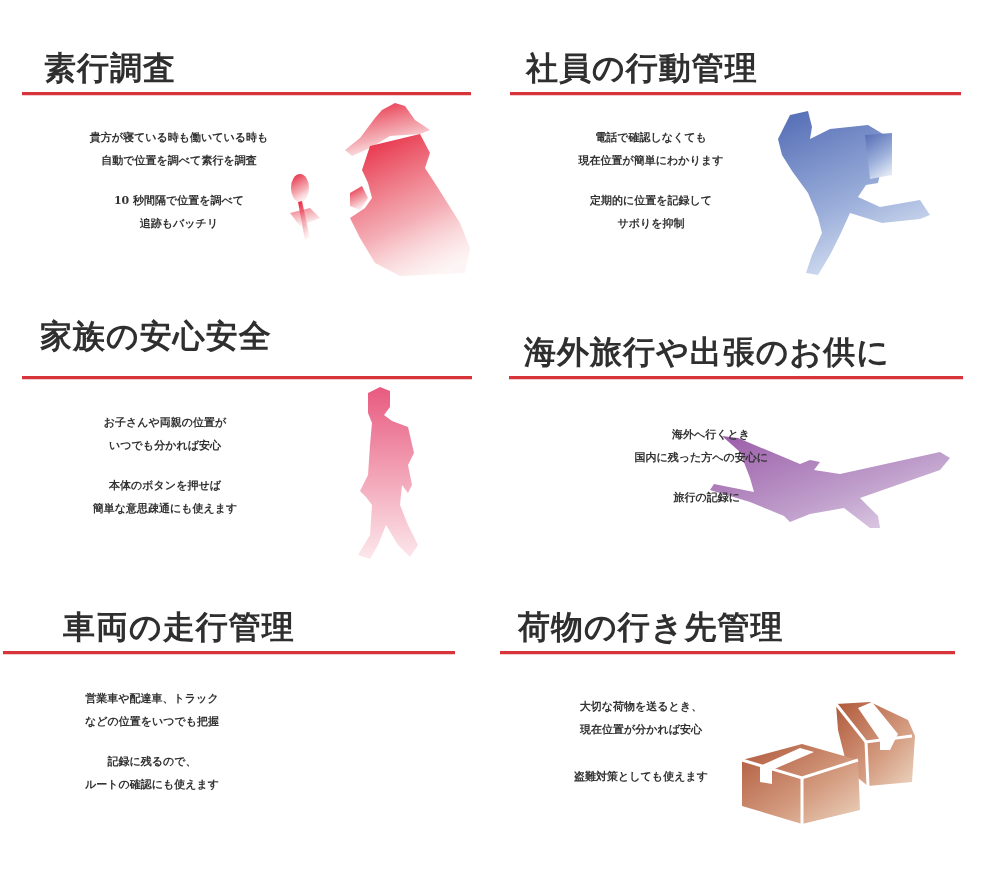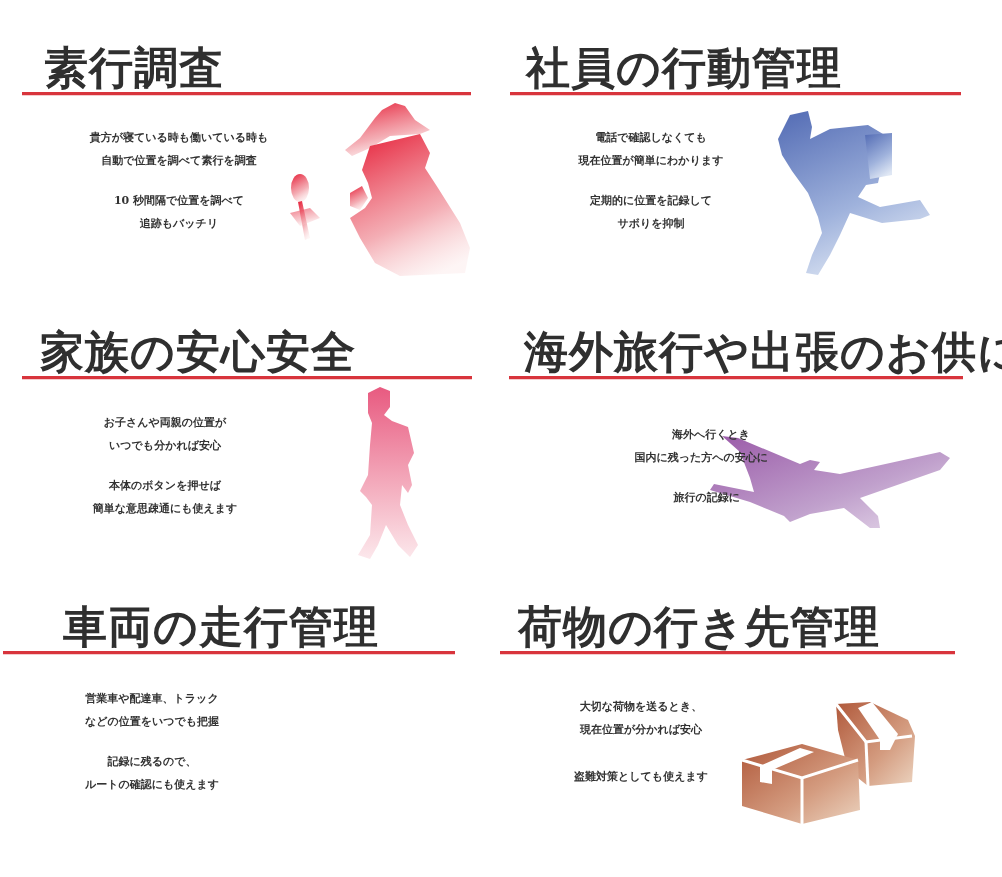--- a/index.html
+++ b/index.html
@@ -6,21 +6,21 @@
   body {
     width: 1002px; height: 877px; position: relative; overflow: hidden;
     font-family: "DejaVu Serif", "Liberation Serif", serif;
     color: #333333;
   }
   .section { position: absolute; }
   .title {
     position: absolute;
     font-family: "DejaVu Serif", "Liberation Serif", serif;
     font-weight: bold;
-    font-size: 44px;
+    font-size: 32px;
     line-height: 44px;
     color: #2f2f2f;
     letter-spacing: 1px;
     white-space: nowrap;
   }
   .rule {
     position: absolute; height: 3px; background: #d8343c;
     box-shadow: 0 1px 0 rgba(216,52,60,0.25);
   }
   .desc {
@@ -93,21 +93,21 @@
   <div class="desc" style="left:30px;top:126px;width:242px;">
     <p>電話で確認しなくても</p>
     <p>現在位置が簡単にわかります</p>
     <div class="gap"></div>
     <p>定期的に位置を記録して</p>
     <p>サボりを抑制</p>
   </div>
 </div>
 
 <div class="section" style="left:0;top:300px;width:500px;height:285px;">
-  <div class="title" style="left:40px;top:30px;">家族の安心安全</div>
+  <div class="title" style="left:40px;top:14px;">家族の安心安全</div>
   <div class="rule" style="left:22px;top:76px;width:450px;"></div>
   <div class="illus" style="left:350px;top:85px;width:85px;height:180px;">
     <svg width="85" height="180" viewBox="0 0 85 180">
       <defs>
         <linearGradient id="g3" x1="0" y1="0" x2="0" y2="1">
           <stop offset="0" stop-color="#e85a80"></stop>
           <stop offset="0.6" stop-color="#f4b0c0"></stop>
           <stop offset="1" stop-color="#fce8ec"></stop>
         </linearGradient>
       </defs>

